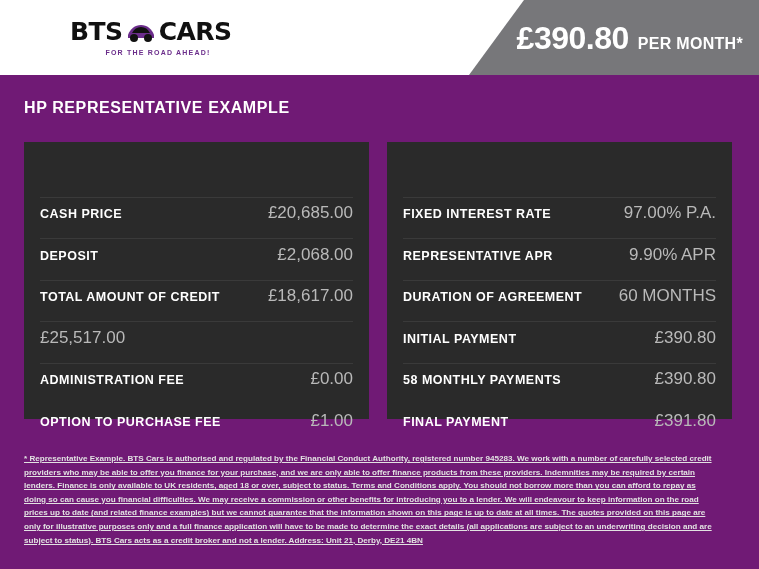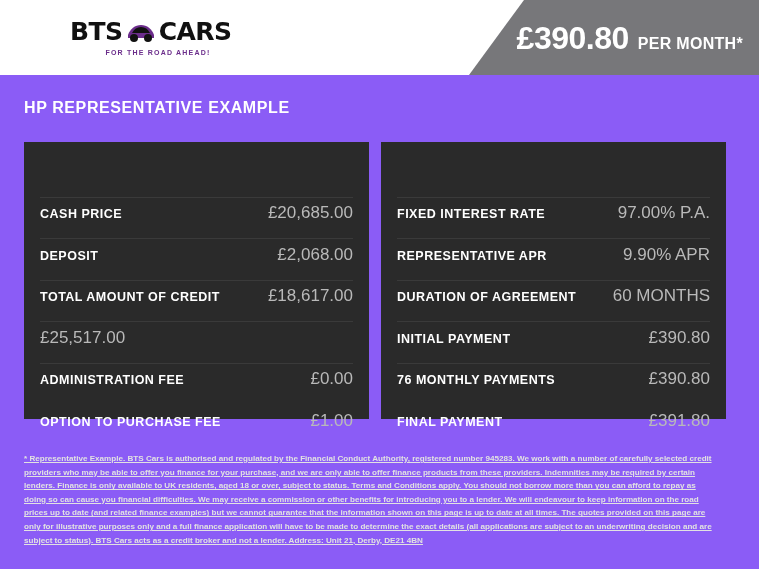--- a/index.html
+++ b/index.html
@@ -6,21 +6,21 @@
   html, body {
     width: 759px;
     height: 569px;
     background: #1a1a1a;
     font-family: "Liberation Sans", sans-serif;
   }
   .page {
     position: relative;
     width: 759px;
     height: 569px;
-    background: #8b5cf6;
+    background: #701a75;
     overflow: hidden;
   }
 
   
   .header {
     position: relative;
     width: 759px;
     height: 75px;
     background: #fff;
     overflow: hidden;
@@ -106,21 +106,21 @@
     letter-spacing: 0.6px;
   }
 
   
   .panels {
     position: absolute;
     left: 24px;
     top: 142px;
     width: 712px;
     display: flex;
-    gap: 12px;
+    gap: 18px;
     align-items: center;
   }
   .panel {
     width: 345px;
     background: #2a2a2a;
     padding: 14px 16px 14px 16px;
   }
   .row {
     display: flex;
     justify-content: space-between;
@@ -227,21 +227,21 @@
       </div>
       <div class="row">
         <span class="label">DURATION OF AGREEMENT</span>
         <span class="value">60 MONTHS</span>
       </div>
       <div class="row">
         <span class="label">INITIAL PAYMENT</span>
         <span class="value">£390.80</span>
       </div>
       <div class="row">
-        <span class="label">76 MONTHLY PAYMENTS</span>
+        <span class="label">58 MONTHLY PAYMENTS</span>
         <span class="value">£390.80</span>
       </div>
       <div class="row">
         <span class="label">FINAL PAYMENT</span>
         <span class="value">£391.80</span>
       </div>
     </div>
 
   </div>
 

